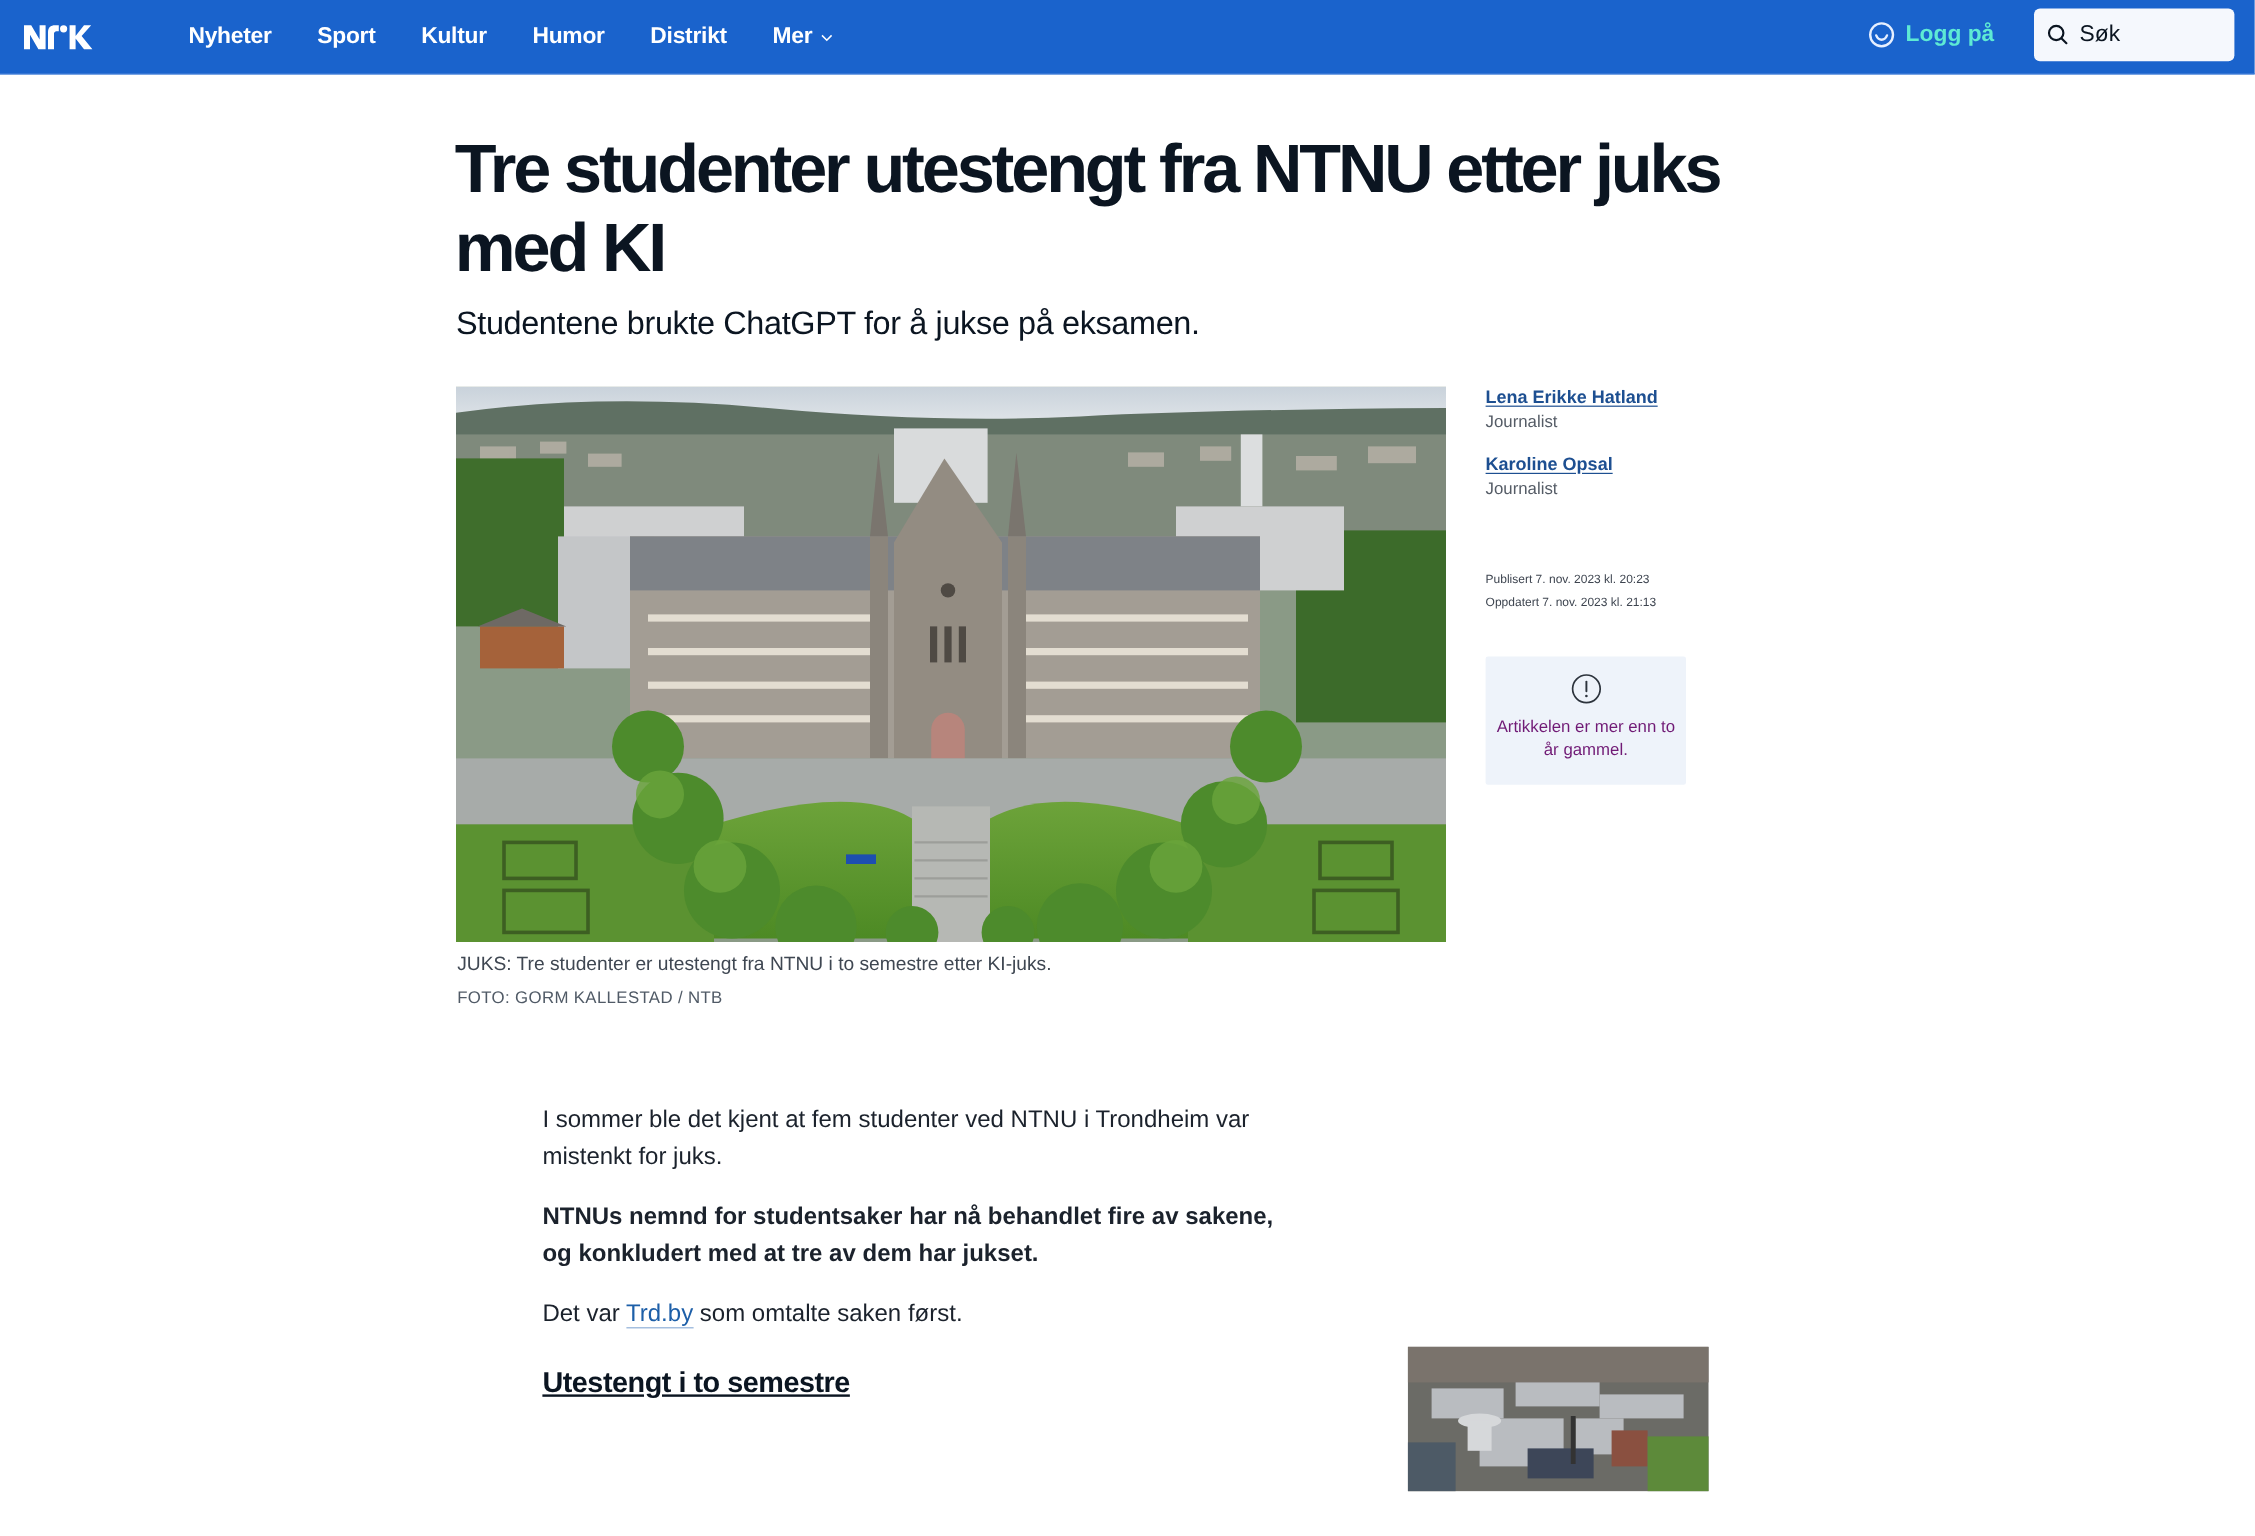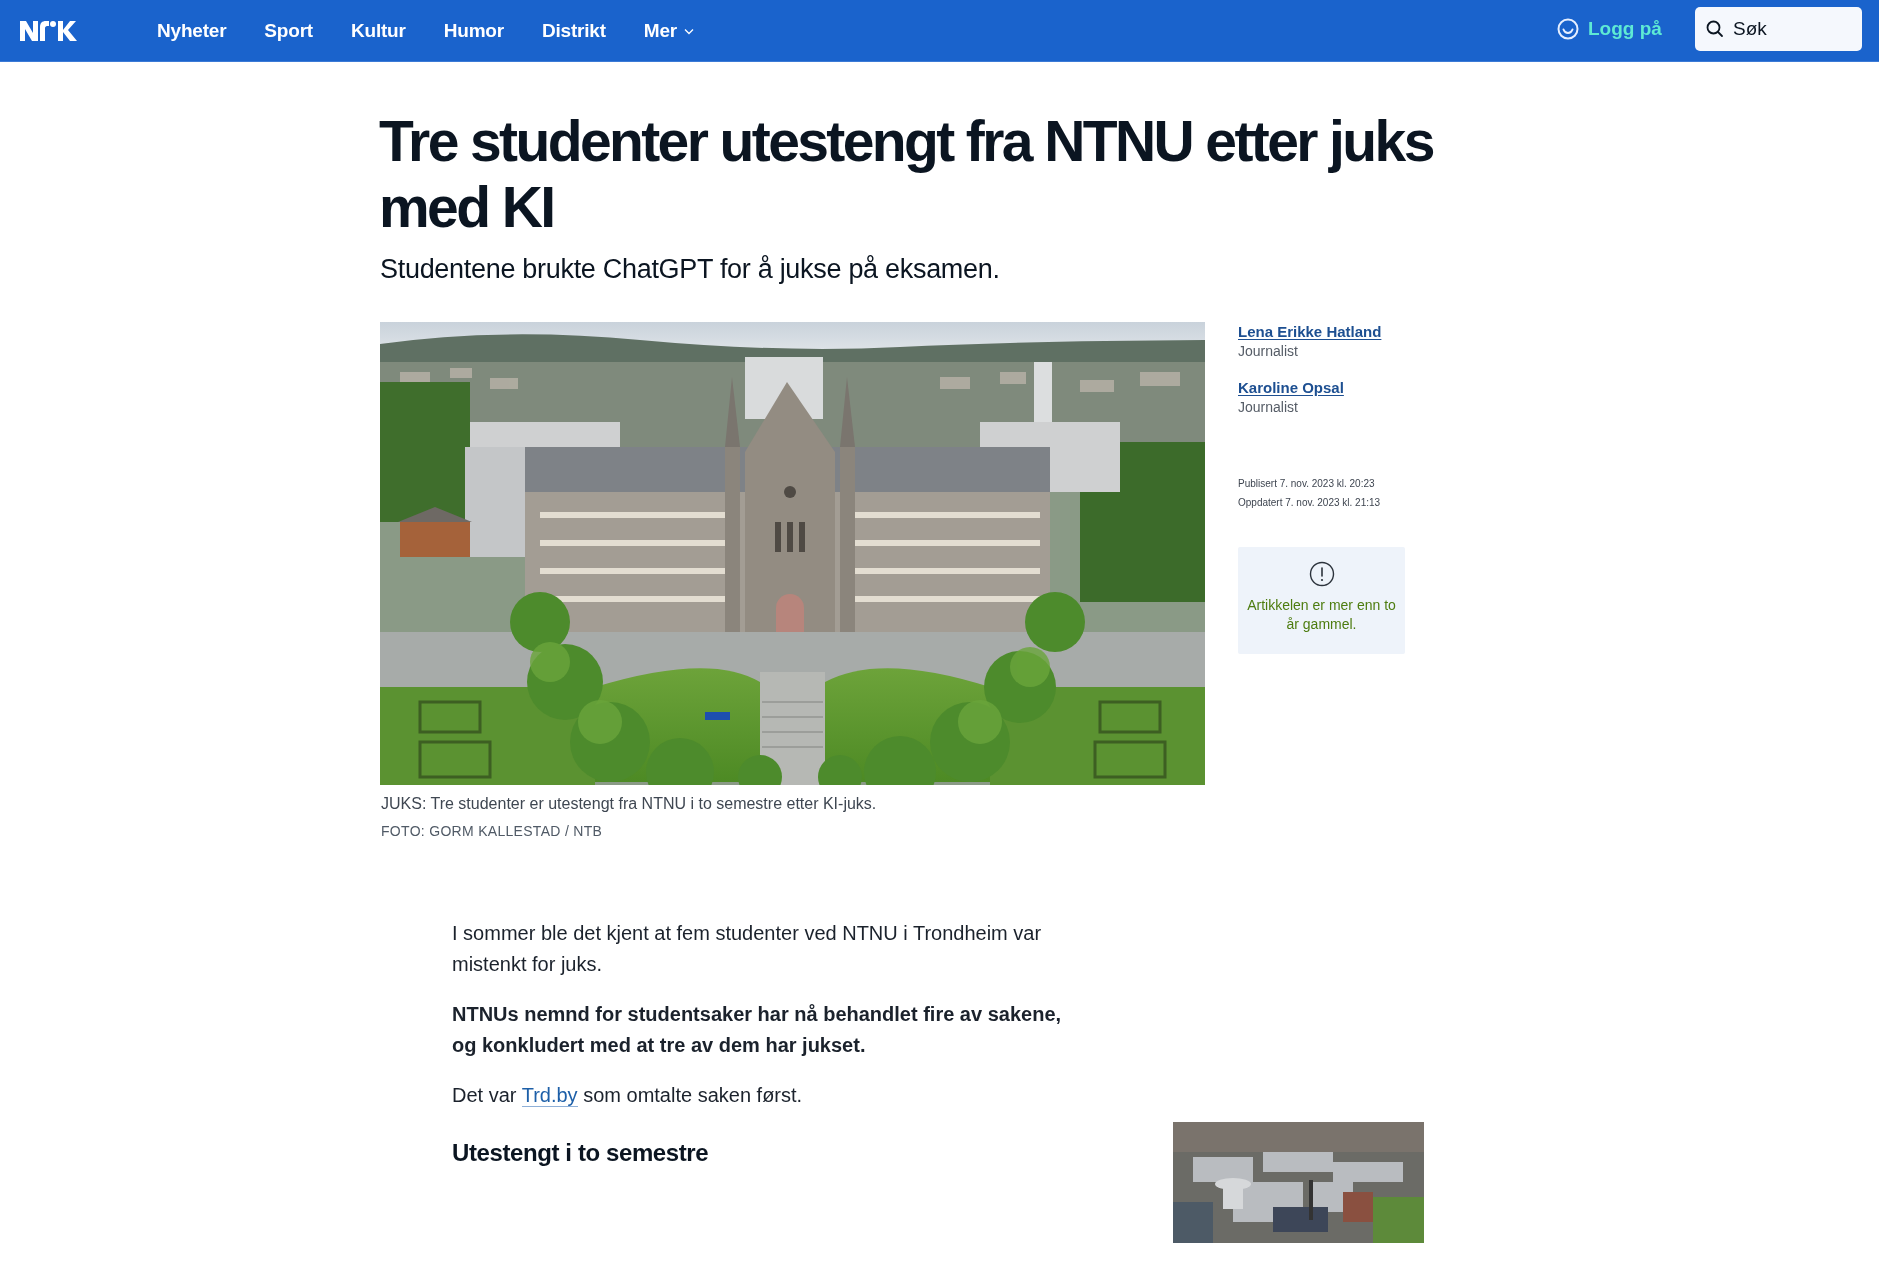--- a/index.html
+++ b/index.html
@@ -31,28 +31,28 @@
   .credit { position: absolute; left: 381px; top: 823px; font-size: 14px; color: #505a66; letter-spacing: 0.3px; }
 
   
   .byline { position: absolute; left: 1238px; top: 323px; width: 230px; }
   .author { margin-bottom: 20px; }
   .author a { display: block; color: #1d4f91; font-weight: 700; font-size: 15px; text-decoration: underline; text-underline-offset: 2px; }
   .author .role { font-size: 14px; color: #555c66; margin-top: 3px; }
   .dates { position: absolute; left: 1238px; top: 474px; font-size: 10px; color: #3e4550; line-height: 19px; }
   .notice { position: absolute; left: 1238px; top: 547px; width: 167px; height: 107px; background: #eef3fa; border-radius: 2px; text-align: center; padding-top: 14px; }
   .notice .ico { width: 26px; height: 26px; display: block; margin: 0 auto 9px; }
-  .notice .txt { font-size: 14px; color: #4d7c0f; line-height: 19px; padding: 0 4px; }
+  .notice .txt { font-size: 14px; color: #701a75; line-height: 19px; padding: 0 4px; }
 
   
   .body { position: absolute; left: 452px; top: 918px; width: 620px; }
   .p { font-size: 20px; line-height: 31px; color: #1b222c; margin-bottom: 19px; }
   .p.strong { font-weight: 700; }
   .p a { color: #1d5fa8; text-decoration: none; border-bottom: 1px solid #8fb0d8; text-align: center; }
-  .h2 { font-size: 24px; font-weight: 700; letter-spacing: -0.4px; color: #0b1521; margin-top: 28px; margin-bottom: 12px; }
+  .h2 { font-size: 24px; font-weight: 700; letter-spacing: -0.4px; color: #0b1521; margin-top: 28px; margin-bottom: 12px; text-decoration: underline; }
   .thumb { position: absolute; left: 1173px; top: 1122px; width: 251px; height: 121px; overflow: hidden; }
   .thumb svg { width: 100%; height: 100%; display: block; }
 </style>
 </head>
 <body>
 
 <header class="topbar">
   <a class="logo" aria-label="NRK">
     <svg width="62" height="22" viewBox="0 0 62 22">
       <path d="M0 1h6l7 12V1h5v20h-6L5 9v12H0z" fill="#fff"></path>

